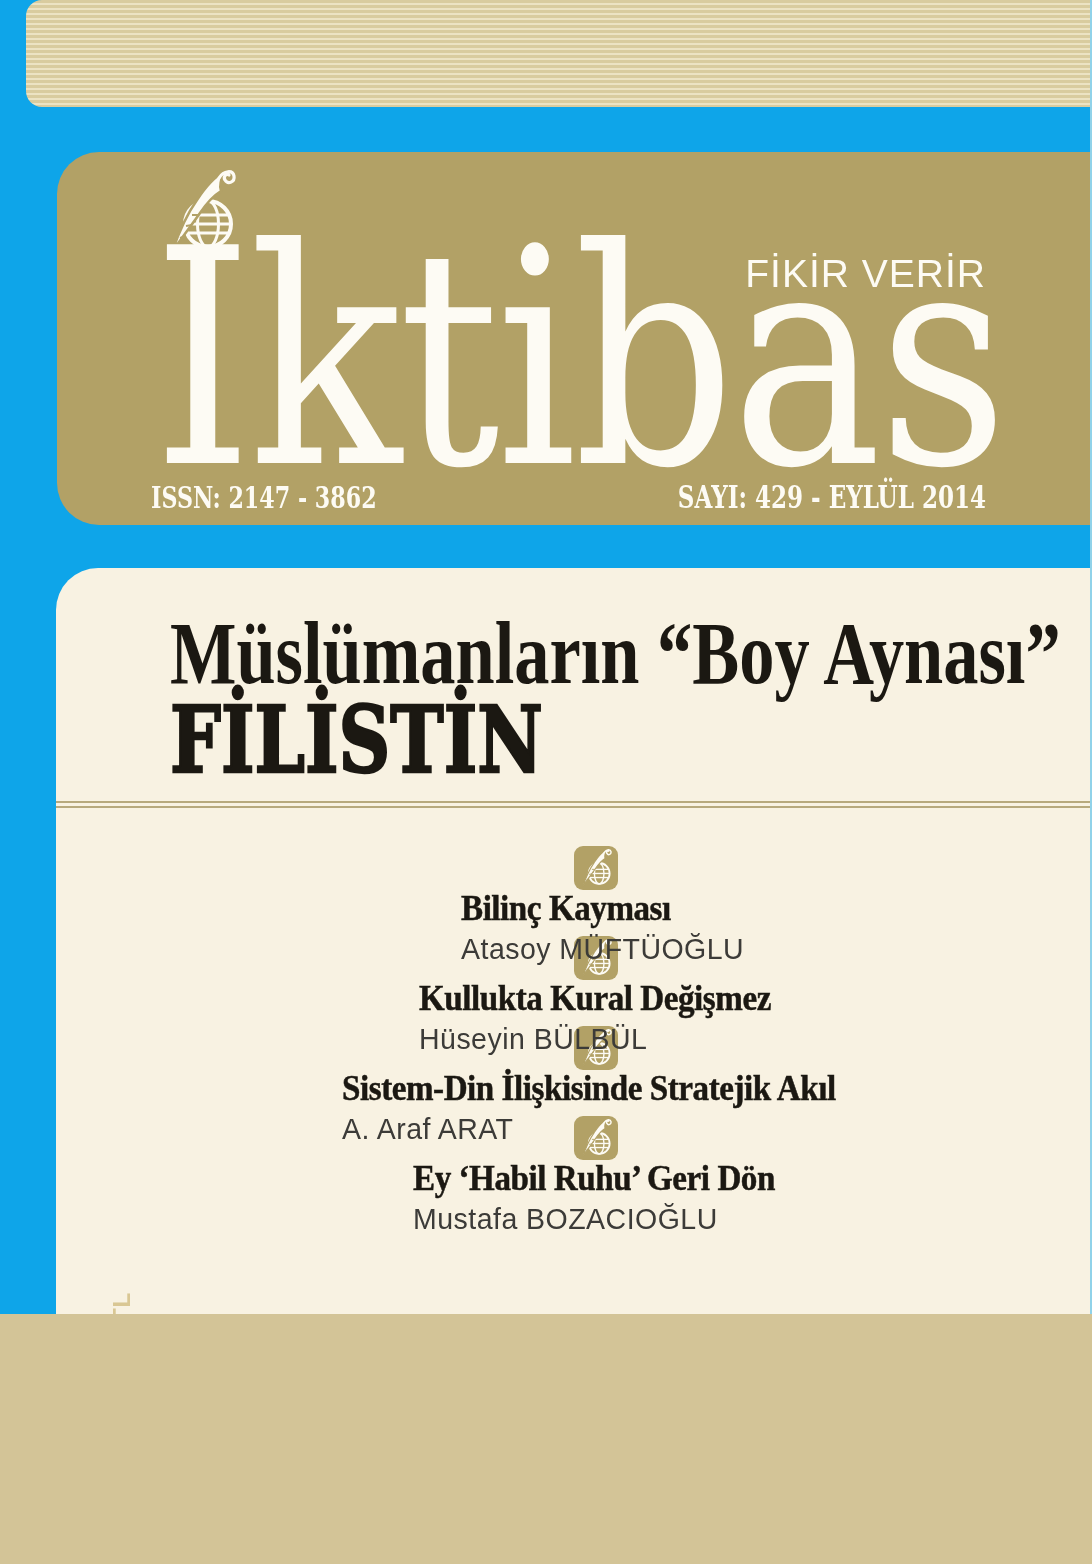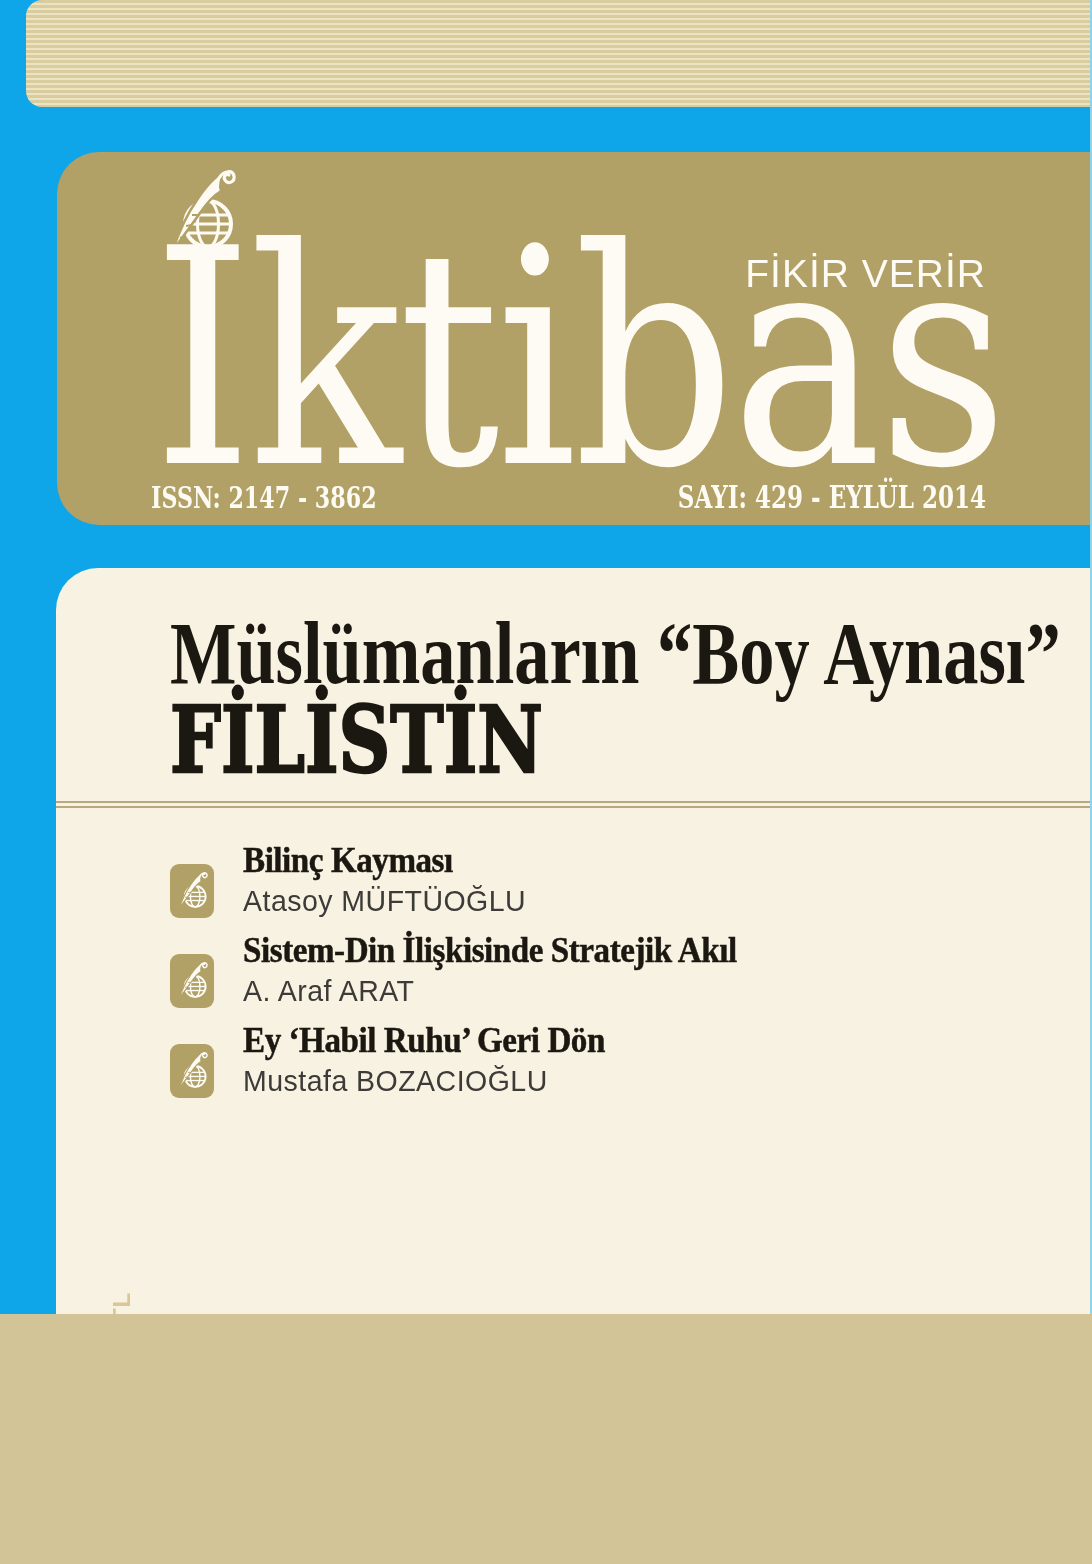--- a/index.html
+++ b/index.html
@@ -35,21 +35,21 @@
     transform:scaleX(0.80);transform-origin:left top;white-space:nowrap;}
   .headline{position:absolute;left:114px;top:126px;color:#1b1812;
     font-family:"DejaVu Serif",serif;font-weight:bold;font-size:92px;line-height:1;
     -webkit-text-stroke:2.5px #1b1812;
     transform:scaleX(0.78);transform-origin:left top;white-space:nowrap;}
   .divider{position:absolute;left:0;right:0;top:233px;height:3px;
     border-top:2px solid #b7a97d;border-bottom:2px solid #b7a97d;}
 
   
   .article-list{position:absolute;left:114px;top:278px;right:40px;}
-  .article-row{display:flex;align-items:flex-end;height:72px;margin-bottom:18px;}
+  .article-row{display:flex;align-items:center;height:72px;margin-bottom:18px;flex-direction:column;}
   .article-icon{flex:0 0 44px;width:44px;height:54px;border-radius:9px;background:#b2a166;
     display:flex;align-items:center;justify-content:center;margin-right:29px;}
   .article-icon svg{width:32px;height:40px;}
   .article-title{font-family:"Liberation Serif",serif;font-weight:bold;font-size:36px;
     line-height:1;color:#1b1812;-webkit-text-stroke:0.5px #1b1812;letter-spacing:-0.5px;
     transform:scaleX(0.92);transform-origin:left top;white-space:nowrap;}
   .article-author{font-size:30px;color:#3c3b38;margin-top:6px;letter-spacing:0.5px;
     transform:scaleX(0.95);transform-origin:left top;white-space:nowrap;}
 
   
@@ -109,20 +109,31 @@
       <svg viewBox="0 0 70 88">
               <use href="#quill-globe"></use>
             </svg>
     </span>
     <span>
       <div class="article-title">Bilinç Kayması</div>
       <div class="article-author">Atasoy MÜFTÜOĞLU</div>
     </span>
   </div>
 
+  <div class="article-row">
+    <span class="article-icon">
+      <svg viewBox="0 0 70 88">
+              <use href="#quill-globe"></use>
+            </svg>
+    </span>
+    <span>
+      <div class="article-title">Kullukta Kural Değişmez</div>
+      <div class="article-author">Hüseyin BÜLBÜL</div>
+    </span>
+  </div>
 
 
   <div class="article-row">
     <span class="article-icon">
       <svg viewBox="0 0 70 88">
               <use href="#quill-globe"></use>
             </svg>
     </span>
     <span>
       <div class="article-title">Sistem-Din İlişkisinde Stratejik Akıl</div>

